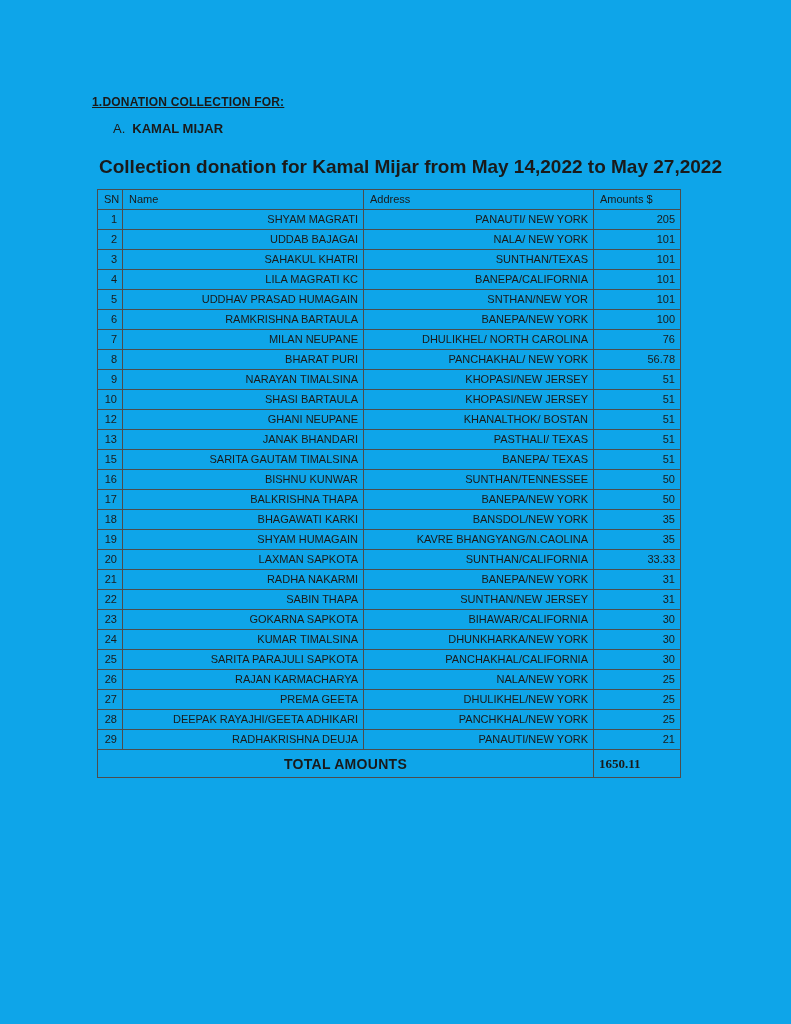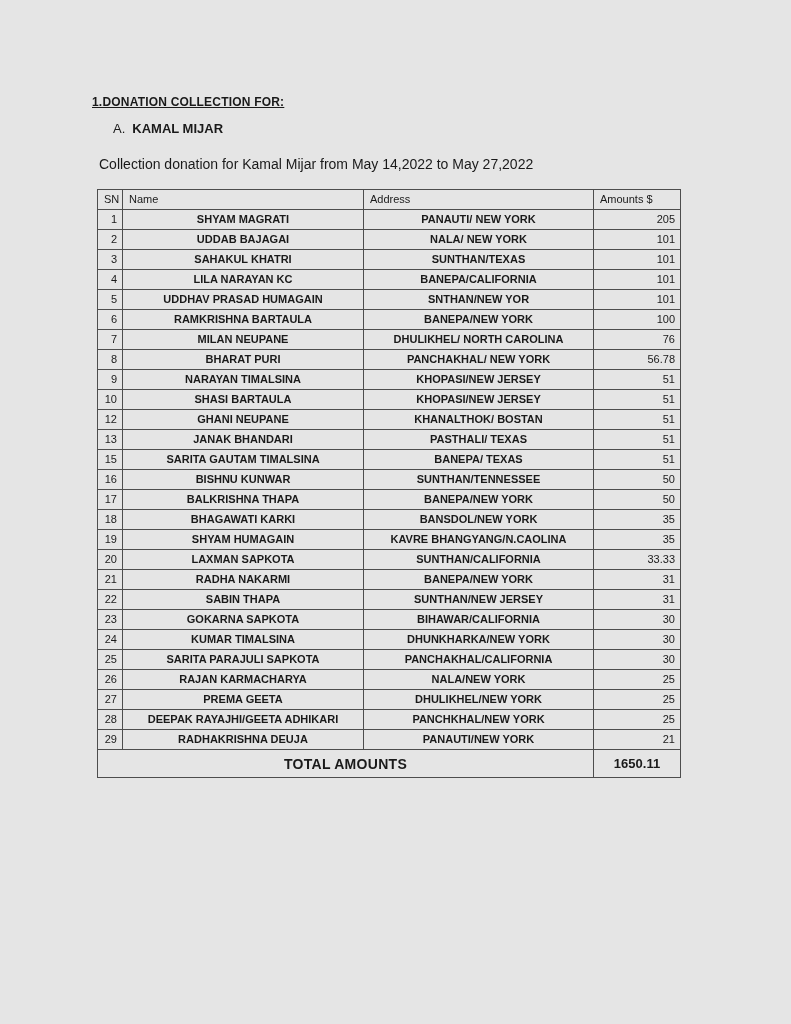--- a/index.html
+++ b/index.html
@@ -4,21 +4,21 @@
 <style>
   html, body {
     margin: 0;
     padding: 0;
     background: #ffffff;
   }
   .page {
     position: relative;
     width: 791px;
     height: 1024px;
-    background: #e5e5e5;
+    background: #0ea5e9;
     font-family: "Liberation Sans", sans-serif;
     color: #1a1a1a;
     overflow: hidden;
   }
   .section-heading {
     position: absolute;
     left: 92px;
     top: 95px;
     font-size: 12px;
     font-weight: bold;
@@ -38,22 +38,22 @@
     margin-right: 7px;
   }
   .line-a .name {
     font-weight: bold;
     margin-top: 32px;
   }
   .table-title {
     position: absolute;
     left: 99px;
     top: 156px;
-    font-size: 14px;
-    font-weight: normal;
+    font-size: 19px;
+    font-weight: bold;
     white-space: nowrap;
   }
   table.donation {
     position: absolute;
     left: 97px;
     top: 189px;
     width: 583px;
     border-collapse: collapse;
     table-layout: fixed;
     font-size: 11px;
@@ -72,42 +72,41 @@
     font-weight: normal;
     text-align: left;
     padding-left: 6px;
   }
   th.col-sn { padding-left: 4px; }
   td.cell-sn {
     text-align: right;
     padding-right: 5px;
   }
   td.cell-name, td.cell-address {
-    text-align: center;
+    text-align: right;
     padding-left: 6px;
-    font-weight: bold;
   }
   td.cell-amount {
     text-align: right;
     padding-right: 5px;
   }
   tr.total-row td {
     height: 28px;
     line-height: 26px;
     font-weight: bold;
   }
   td.total-label {
     text-align: center;
     font-size: 14px;
     border: 2px solid #1a1a1a;
     letter-spacing: 0.3px;
   }
   td.total-amount {
-    text-align: center;
     font-size: 13px;
+    font-family: Liberation Serif, serif;
   }
 </style>
 </head>
 <body>
 
 <div class="page">
 
   <div class="section-heading">1.DONATION COLLECTION FOR:</div>
 
   <div class="line-a">
@@ -148,21 +147,21 @@
 
   <tr>
     <td class="cell-sn">3</td>
     <td class="cell-name">SAHAKUL KHATRI</td>
     <td class="cell-address">SUNTHAN/TEXAS</td>
     <td class="cell-amount">101</td>
   </tr>
 
   <tr>
     <td class="cell-sn">4</td>
-    <td class="cell-name">LILA NARAYAN KC</td>
+    <td class="cell-name">LILA MAGRATI KC</td>
     <td class="cell-address">BANEPA/CALIFORNIA</td>
     <td class="cell-amount">101</td>
   </tr>
 
   <tr>
     <td class="cell-sn">5</td>
     <td class="cell-name">UDDHAV PRASAD HUMAGAIN</td>
     <td class="cell-address">SNTHAN/NEW YOR</td>
     <td class="cell-amount">101</td>
   </tr>

